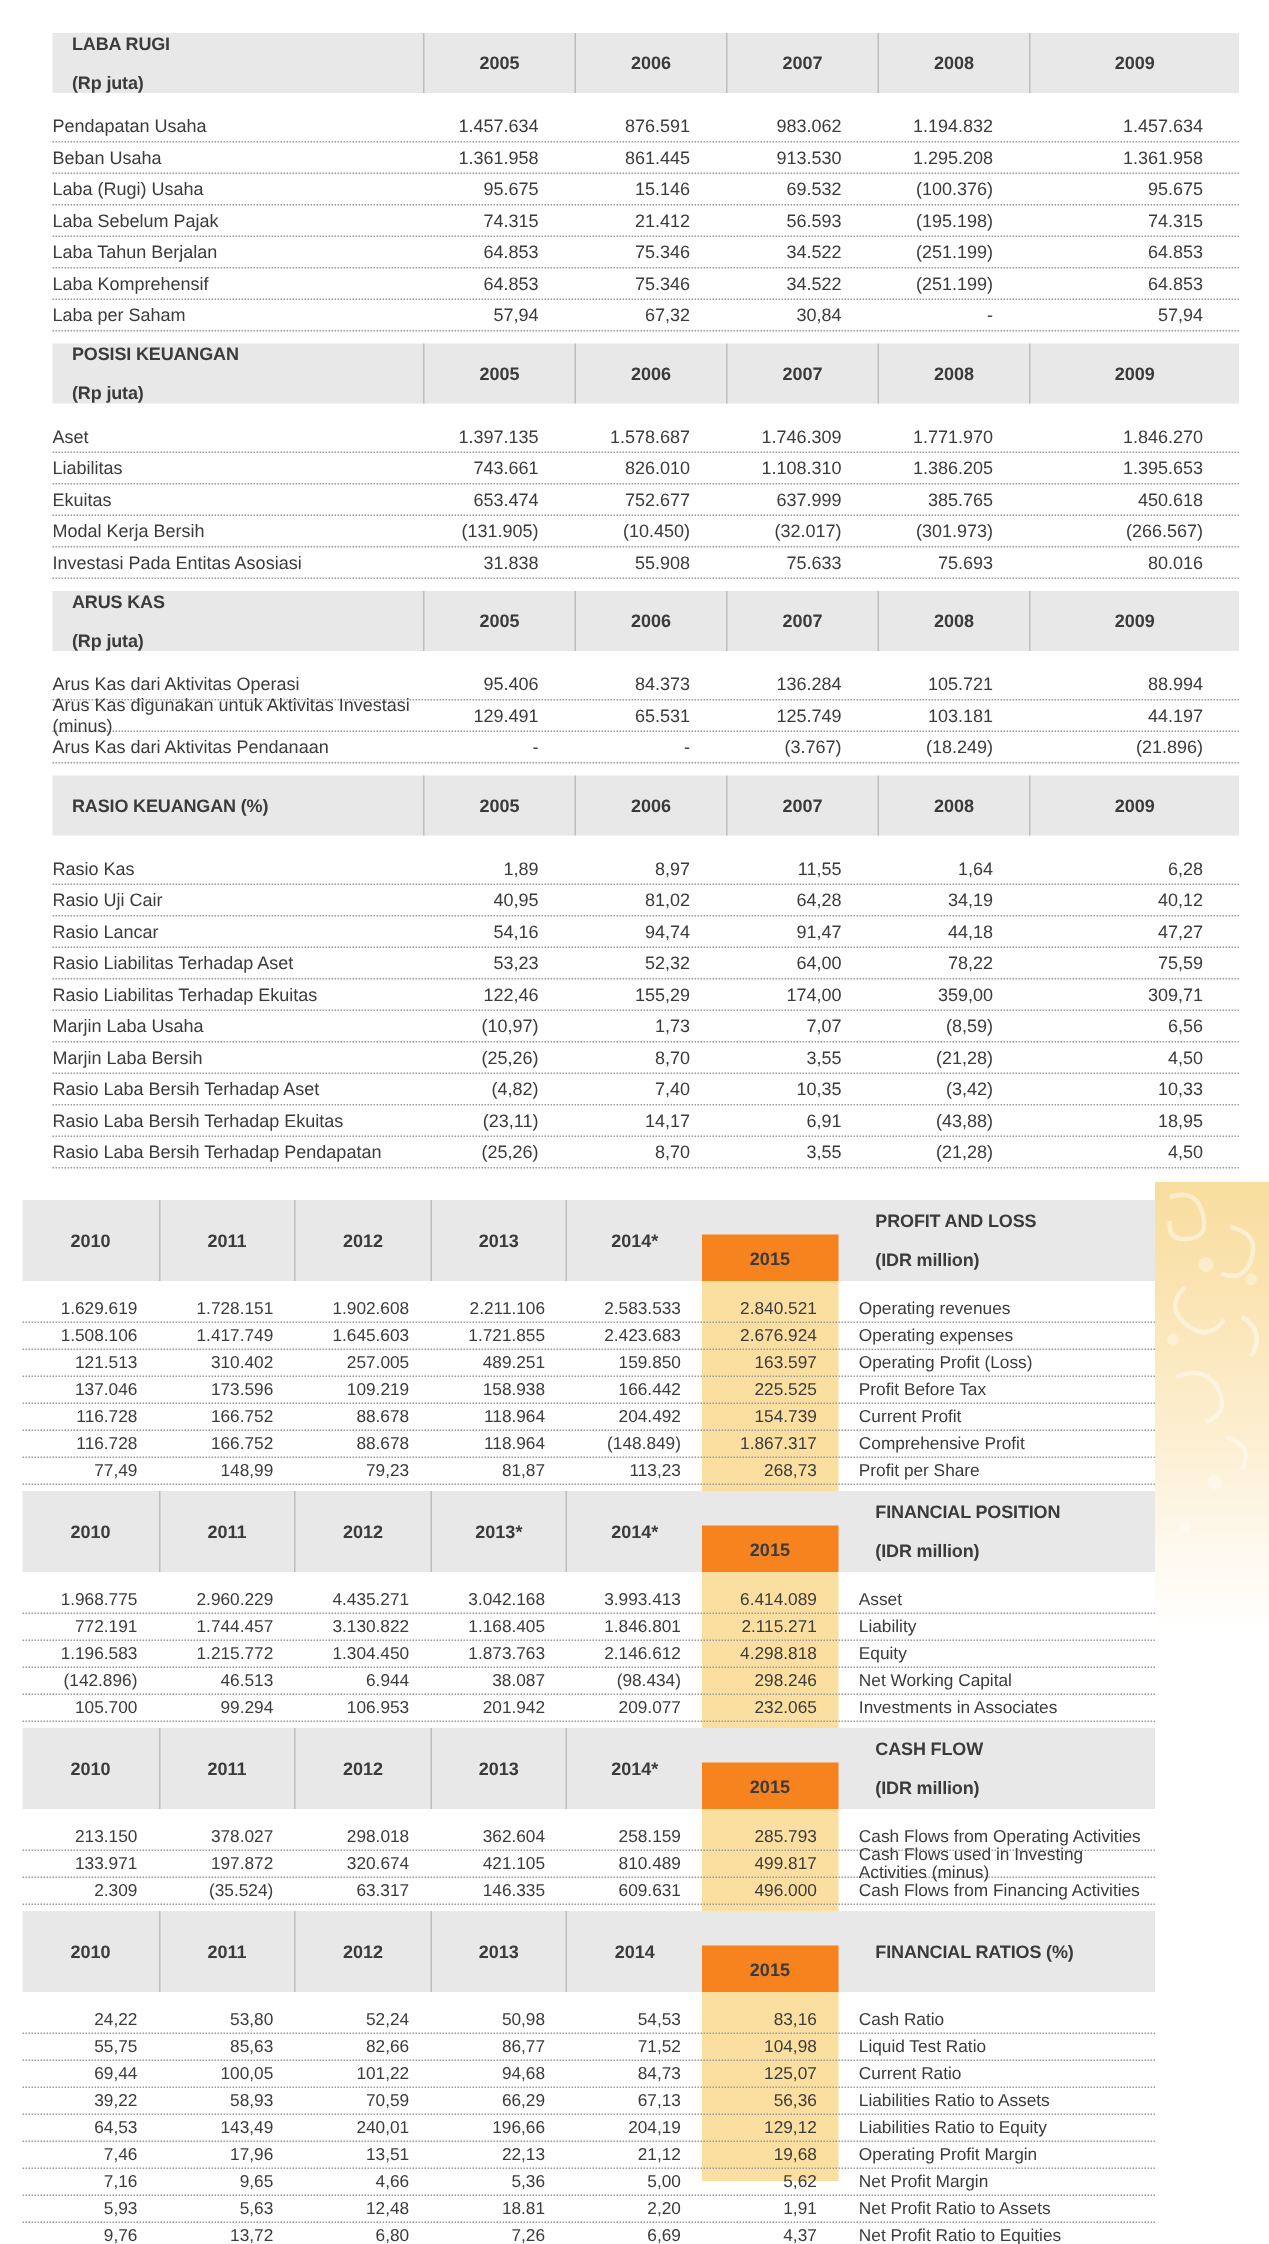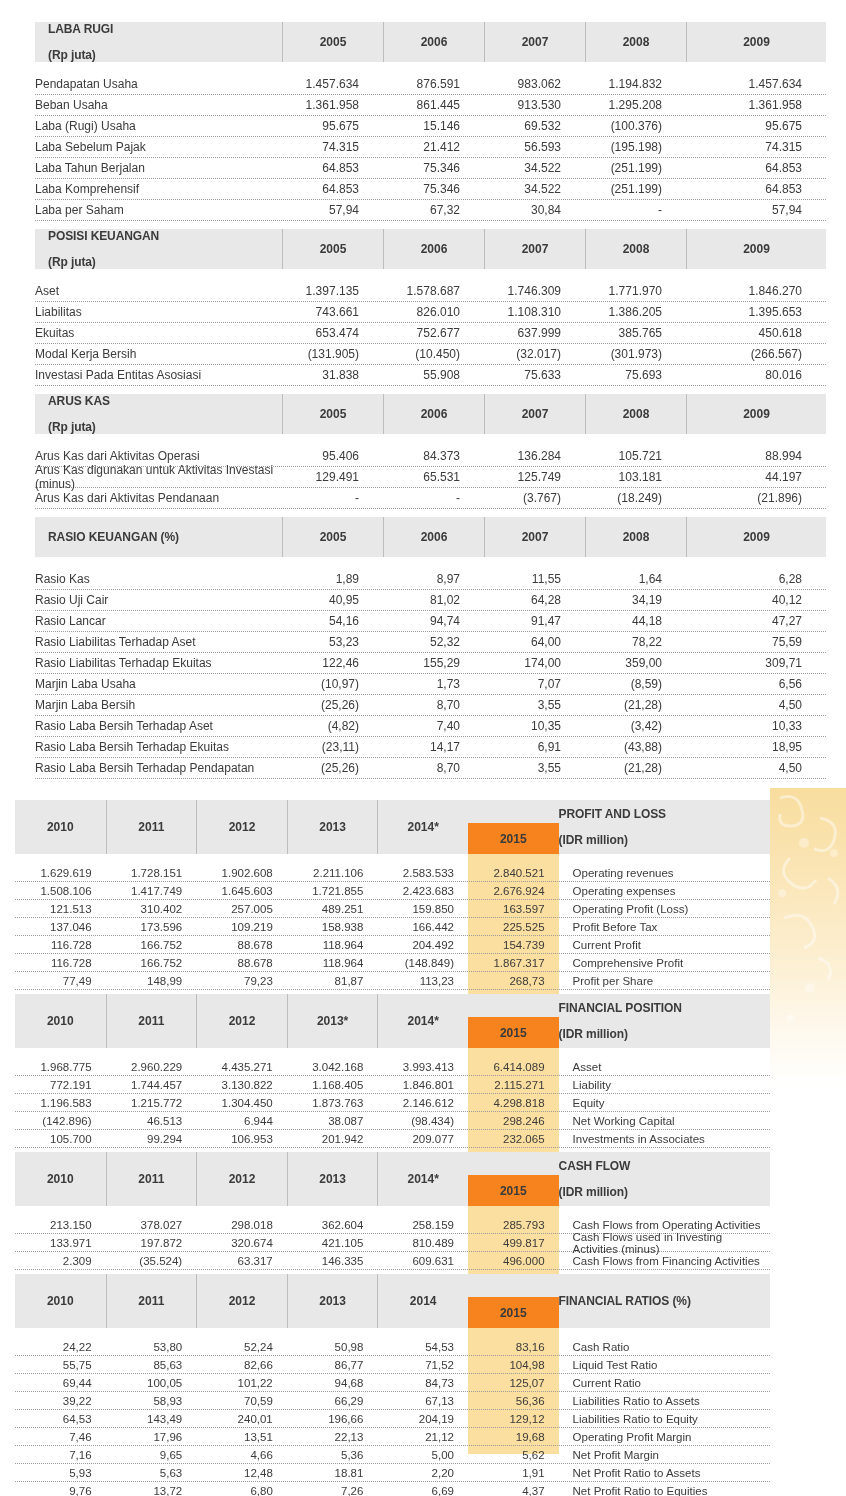--- a/index.html
+++ b/index.html
@@ -41,21 +41,21 @@
   
   .footnote{position:absolute;left:31px;top:800px;font-size:11px;font-weight:bold;z-index:1;}
   .footnote .en{color:#F0883B;margin-left:4px;}
   
   .bottom-table{position:absolute;left:15px;top:800px;width:755px;z-index:1;}
   .bottom-table .sec{margin-bottom:4px;}
   .bottom-table .sec-header{height:54px;}
   .bottom-table .yr{flex:0 0 90.6px;border-left:1px solid #BDBDBD;}
   .bottom-table .yr:first-child{border-left:none;}
   .bottom-table .yr.y2015{background:#F6831E;border-left:none;margin-top:23px;}
-  .bottom-table .bl{flex:1 1 auto;padding-left:0;}
+  .bottom-table .bl{flex:1 1 auto;padding-left:0;margin-left:25px;}
   .bottom-table .rows{margin-top:10px;}
   .bottom-table .row{height:18px;font-size:11.5px;}
   .bottom-table .val{flex:0 0 90.6px;padding-right:14px;}
   .bottom-table .lbl{flex:1 1 auto;padding-left:14px;}
 </style>
 </head>
 <body>
 
 <div class="page">
 

